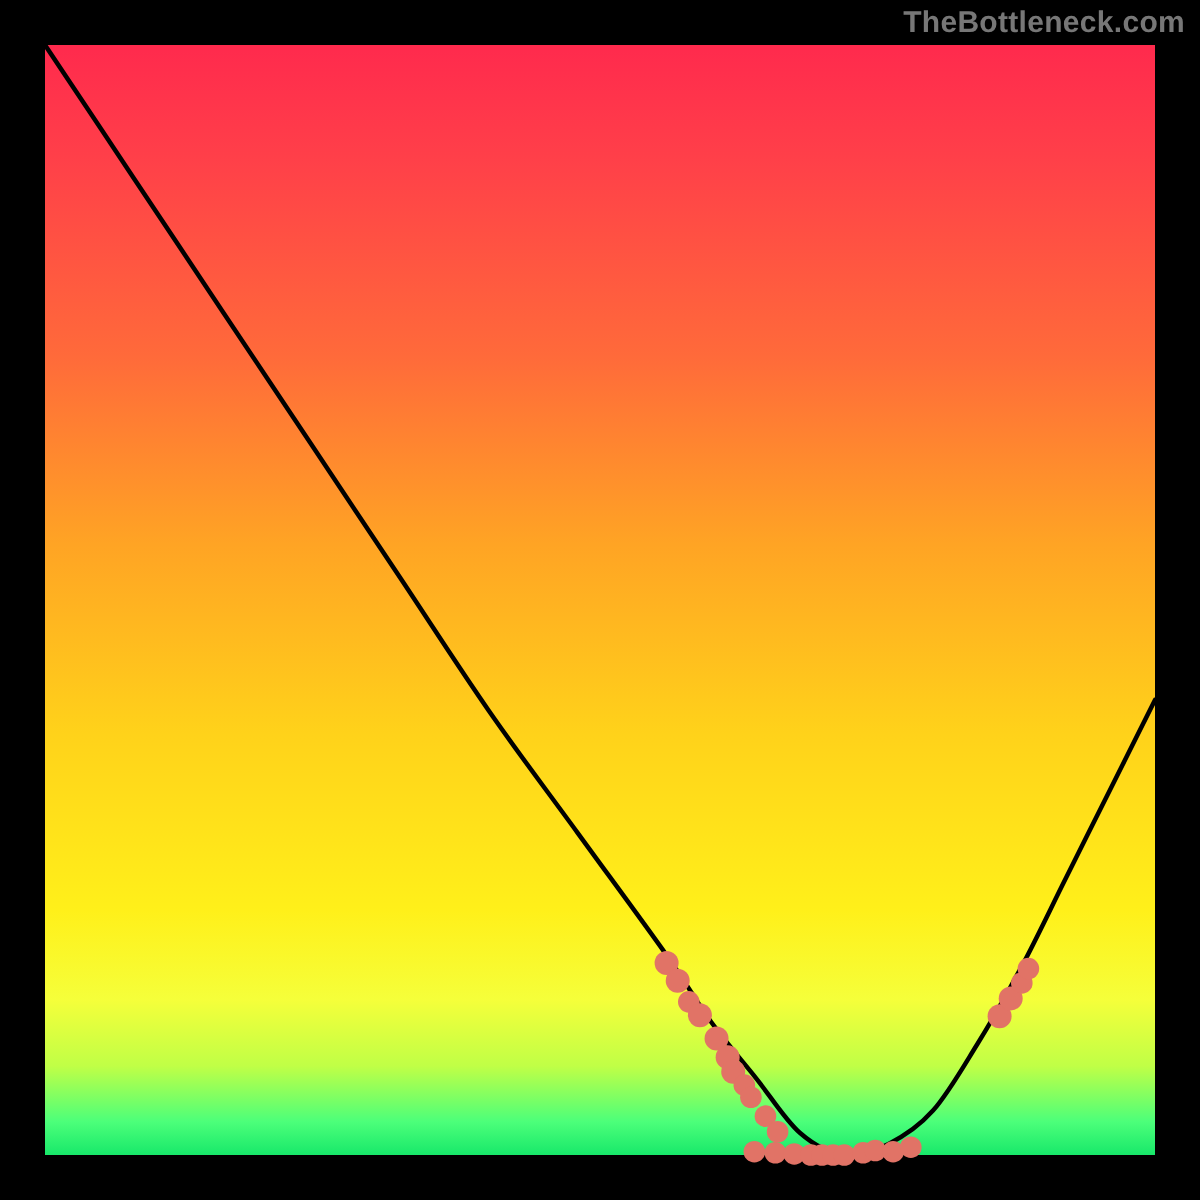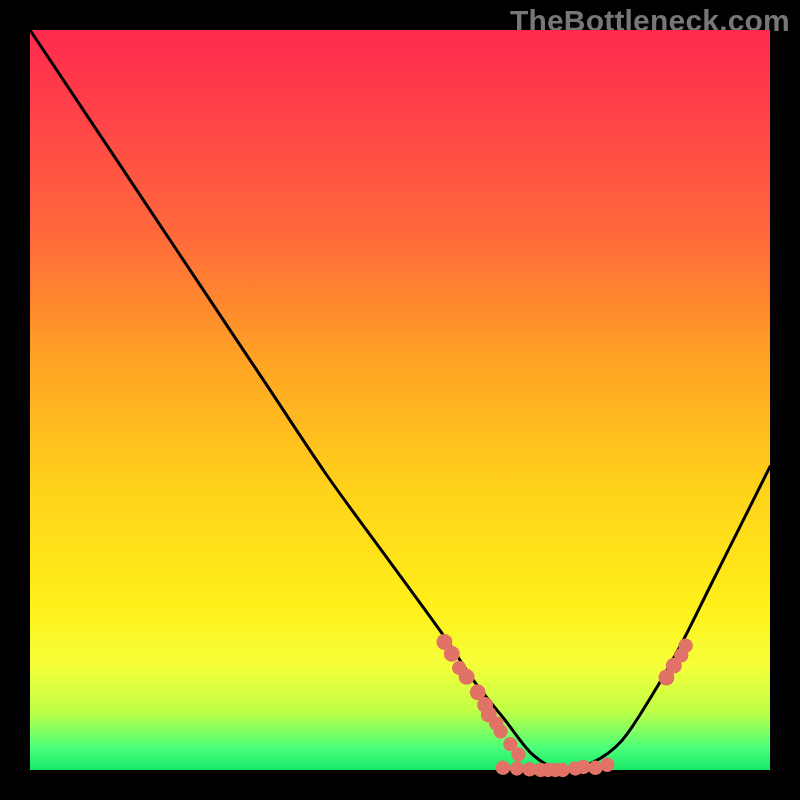--- a/index.html
+++ b/index.html
@@ -15,21 +15,21 @@
     position: relative;
     width: 800px;
     height: 800px;
     background: #000;
   }
   .attribution {
     position: absolute;
     top: 4px;
     right: 10px;
     color: #777;
-    font-size: 30px;
+    font-size: 20px;
     font-weight: 600;
     letter-spacing: 0.2px;
   }
   .plot-area {
     position: absolute;
     left: 30px;
     top: 30px;
     width: 740px;
     height: 740px;
     

